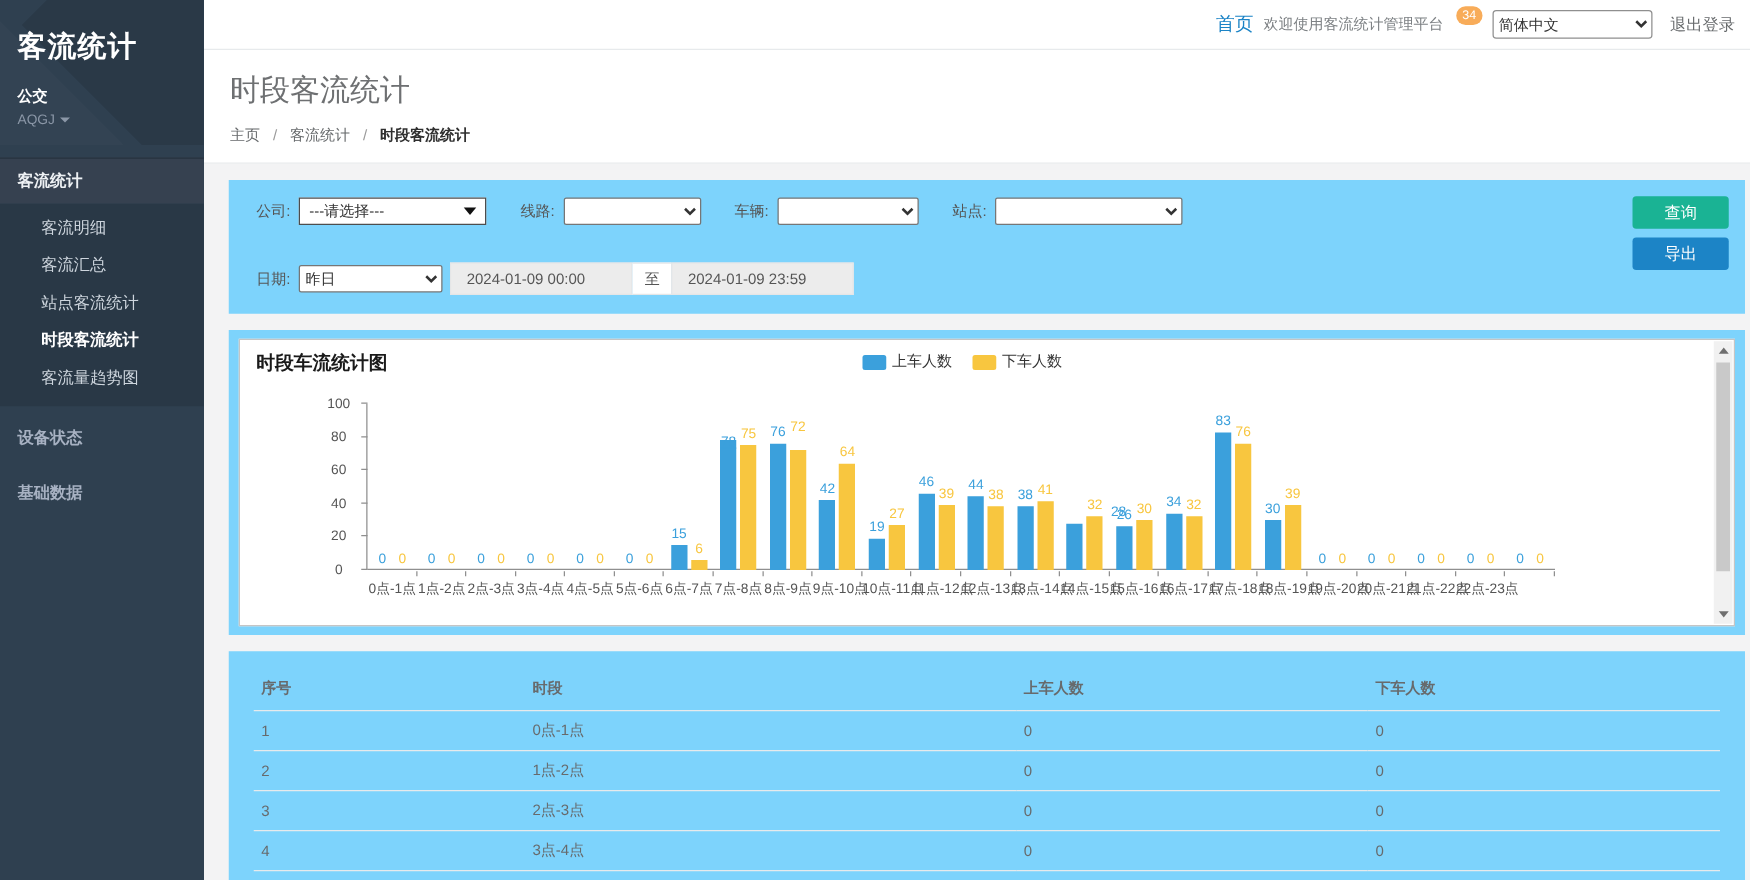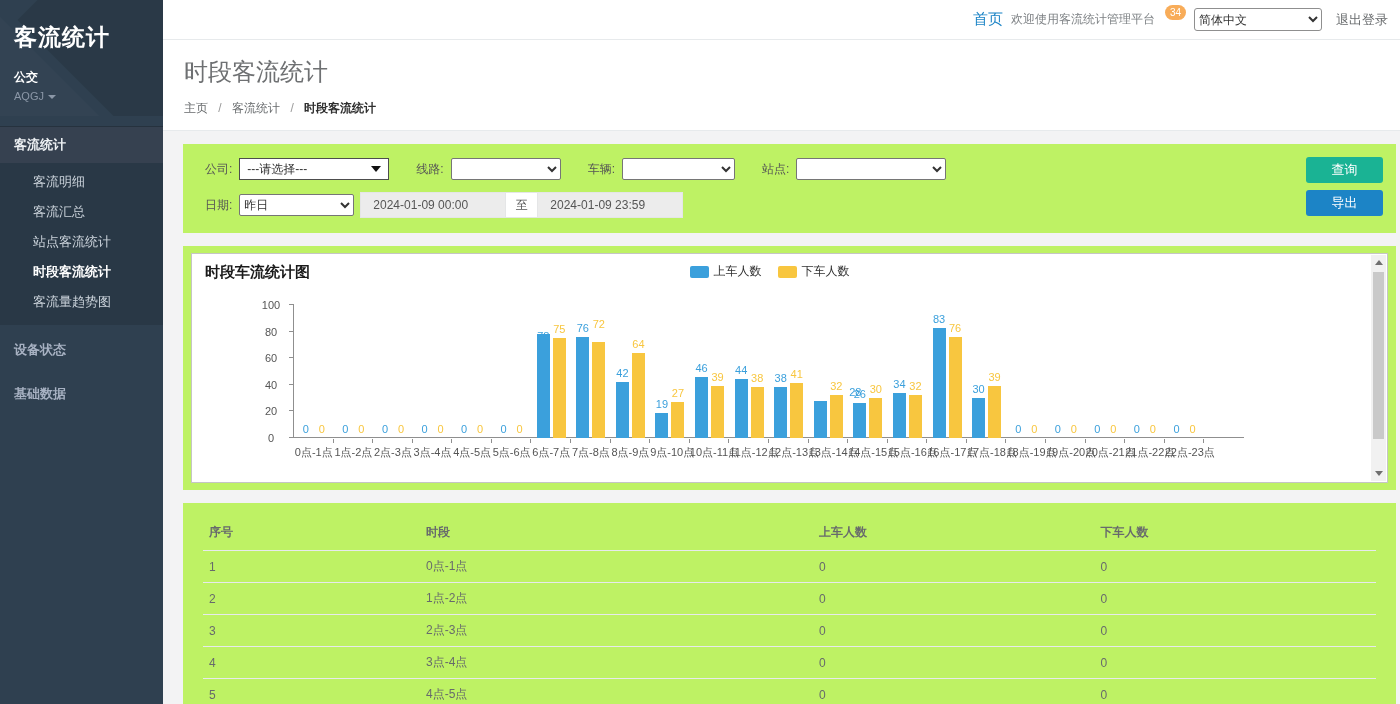--- a/index.html
+++ b/index.html
@@ -38,26 +38,26 @@
   .logout { color:#676a6c; font-size:13px; margin-left:14px; cursor:pointer; white-space:nowrap; }
 
   .heading { background:#fff; padding:16px 0 13px 21px; border-bottom:1px solid #e7eaec; }
   .page-title { font-size:24px; font-weight:400; color:#6e7072; }
   .breadcrumb { margin-top:12px; font-size:12px; color:#676a6c; }
   .breadcrumb .sep { margin:0 7px; color:#999; }
   .breadcrumb .link { cursor:pointer; }
   .breadcrumb .current { font-weight:bold; color:#2f2f2f; }
 
   .content { padding:13px 4px 0 20px; }
-  .panel { background:#bef264; }
+  .panel { background:#7dd3fc; }
 
   
   .filter-panel { position:relative; padding:14px 100px 15px 22px; }
   .frow { display:flex; align-items:center; }
-  .frow + .frow { margin-top:12px; }
+  .frow + .frow { margin-top:30px; }
   .flabel { font-size:12px; color:#555; margin-right:7px; white-space:nowrap; }
   .fgroup { display:flex; align-items:center; margin-right:27px; }
   .combo { width:150px; height:22px; border:1px solid #4d4d4d; background:#fff; font-size:12px; color:#333;
     display:flex; align-items:center; padding:0 7px; cursor:pointer; }
   .combo .tri { margin-left:auto; width:0; height:0; border-left:5px solid transparent;
     border-right:5px solid transparent; border-top:6px solid #111; }
   select.native { height:22px; font-size:12px; color:#333; border:1px solid #767676; border-radius:2px; background:#fff; }
   .sel-line { width:110px; } .sel-vehicle { width:113px; } .sel-station { width:150px; }
   .sel-date { width:115px; height:25px; }
   .date-input { width:146px; height:26px; background:#ececec; border:1px solid #e5e6e7; color:#555;
@@ -266,20 +266,30 @@
               </div>
             </div>
             <div class="bar-group">
               <div class="bar-col">
                 <span class="bar-value" style="color: rgb(59, 160, 220); bottom: 3px;">0</span>
                 <div class="bar" style="height: 0px; background: rgb(59, 160, 220);"></div>
               </div>
               <div class="bar-col">
                 <span class="bar-value" style="color: rgb(248, 198, 63); bottom: 3px;">0</span>
                 <div class="bar" style="height: 0px; background: rgb(248, 198, 63);"></div>
+              </div>
+            </div>
+            <div class="bar-group">
+              <div class="bar-col">
+                <span class="bar-value" style="color: rgb(59, 160, 220); bottom: 22.95px;">15</span>
+                <div class="bar" style="height: 19.95px; background: rgb(59, 160, 220);"></div>
+              </div>
+              <div class="bar-col">
+                <span class="bar-value" style="color: rgb(248, 198, 63); bottom: 10.98px;">6</span>
+                <div class="bar" style="height: 7.98px; background: rgb(248, 198, 63);"></div>
               </div>
             </div>
             <div class="bar-group">
               <div class="bar-col">
                 <span class="bar-value" style="color: rgb(59, 160, 220); bottom: 96px; text-decoration: underline;">78</span>
                 <div class="bar" style="height: 103.74px; background: rgb(59, 160, 220);"></div>
               </div>
               <div class="bar-col">
                 <span class="bar-value" style="color: rgb(248, 198, 63); bottom: 102.75px;">75</span>
                 <div class="bar" style="height: 99.75px; background: rgb(248, 198, 63);"></div>

